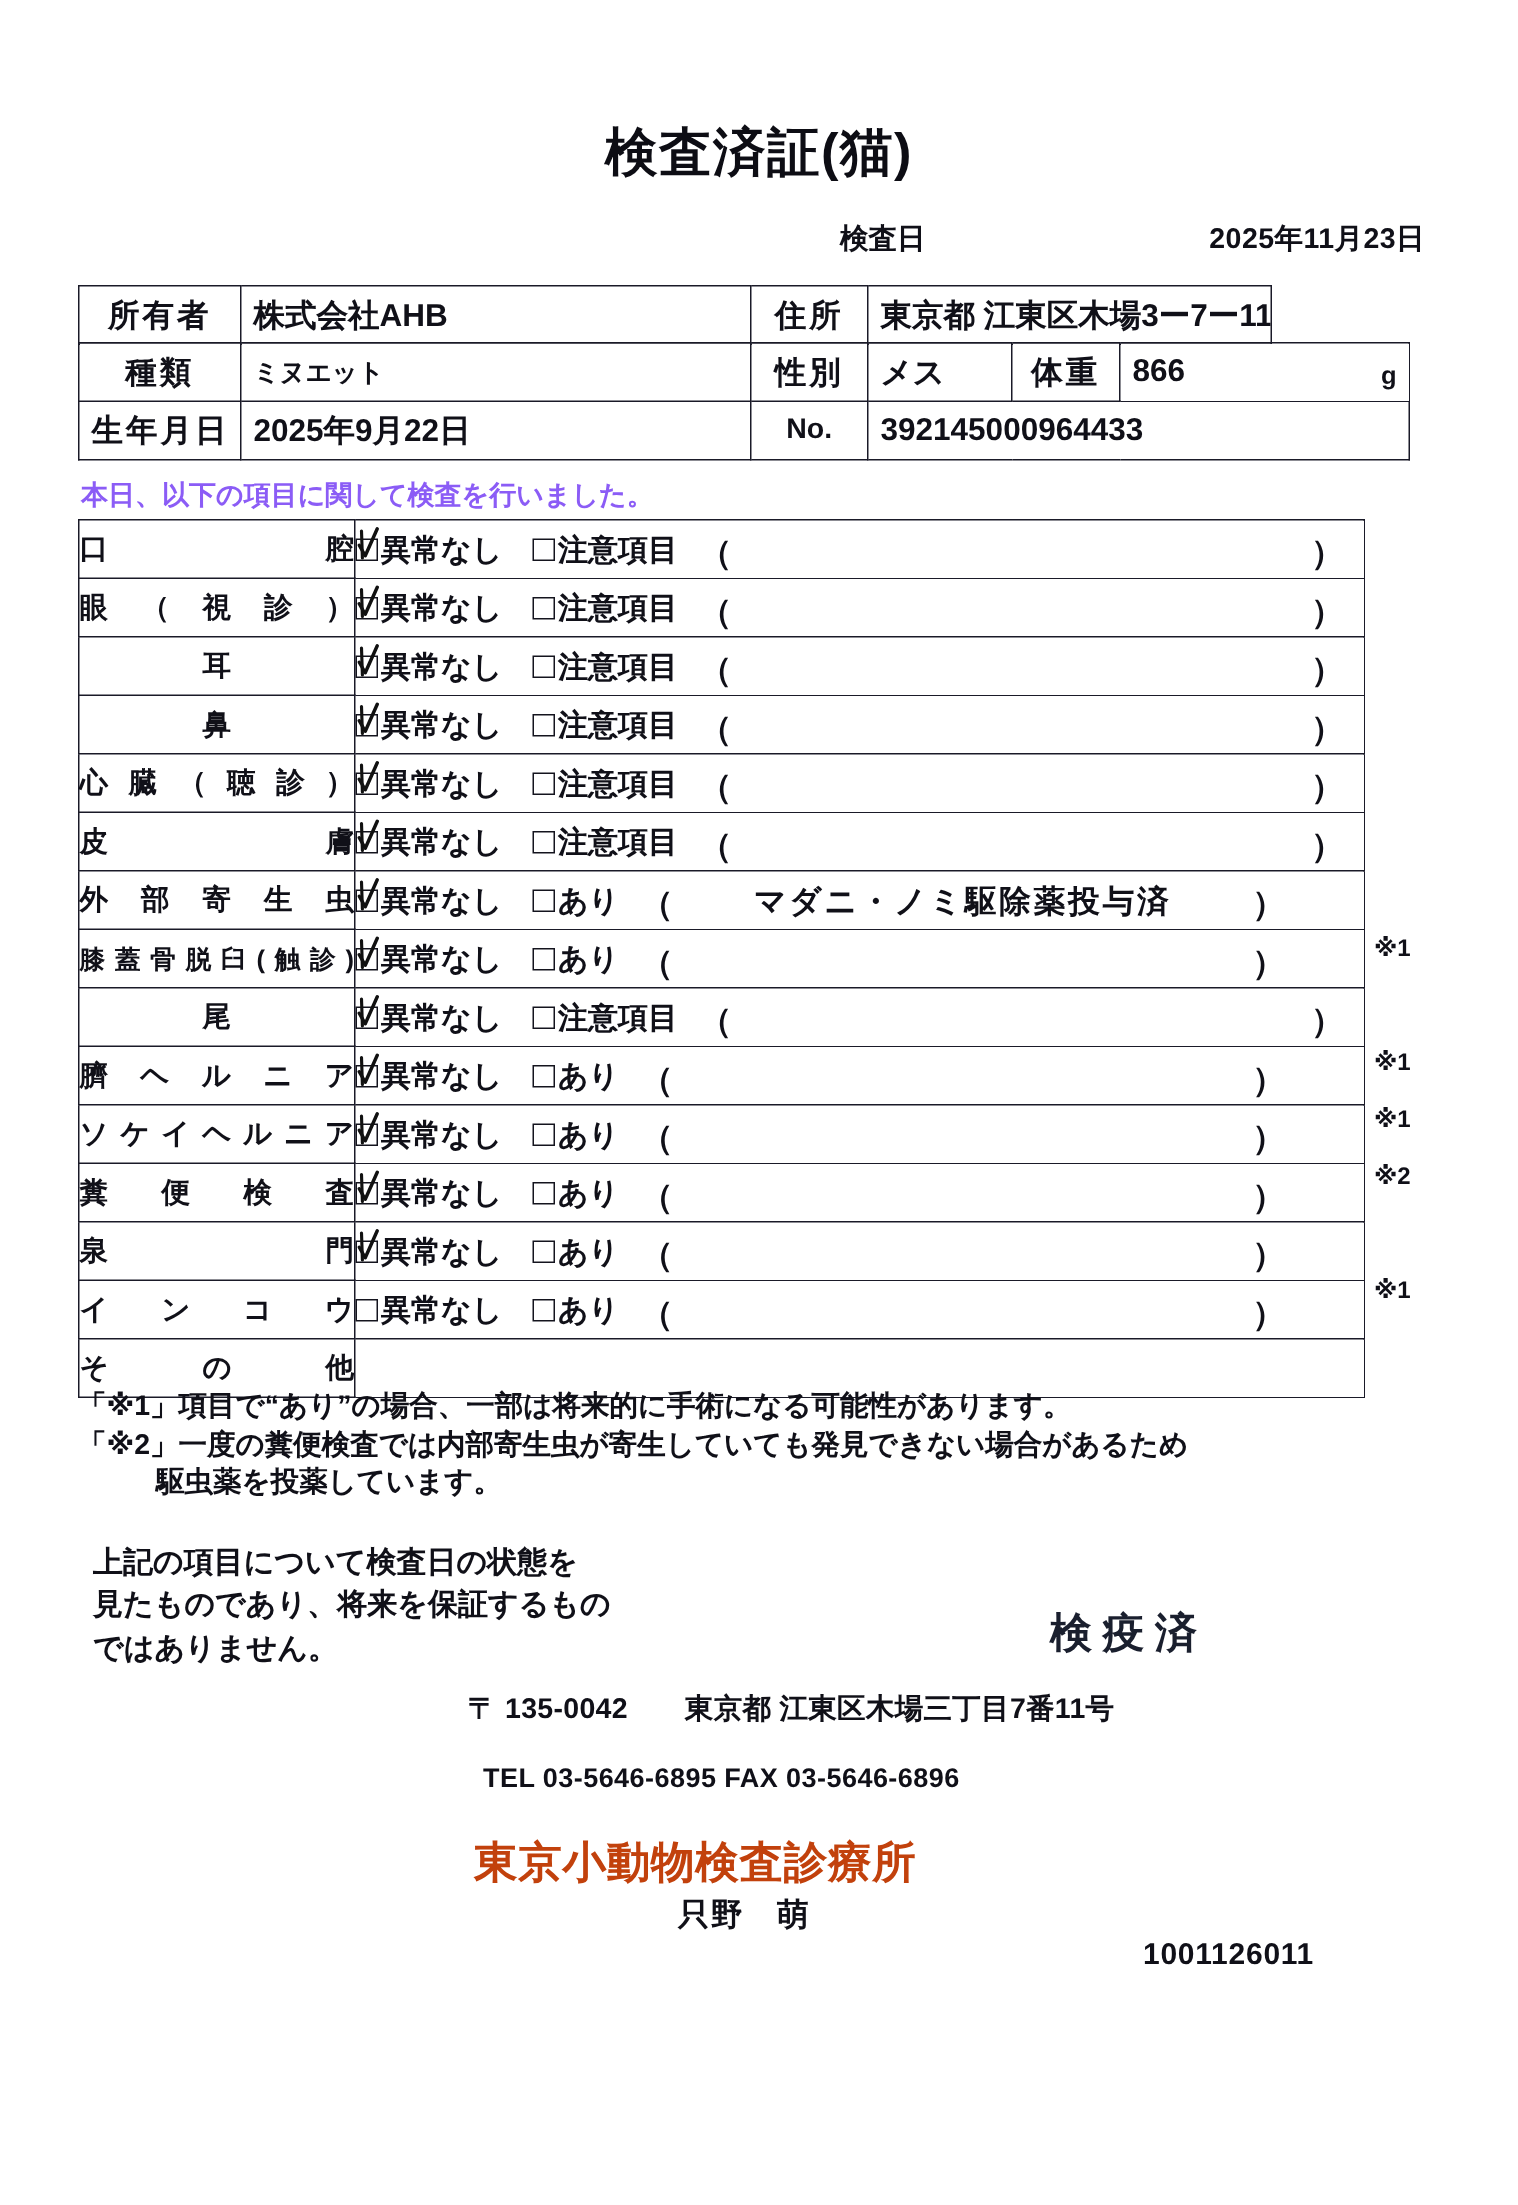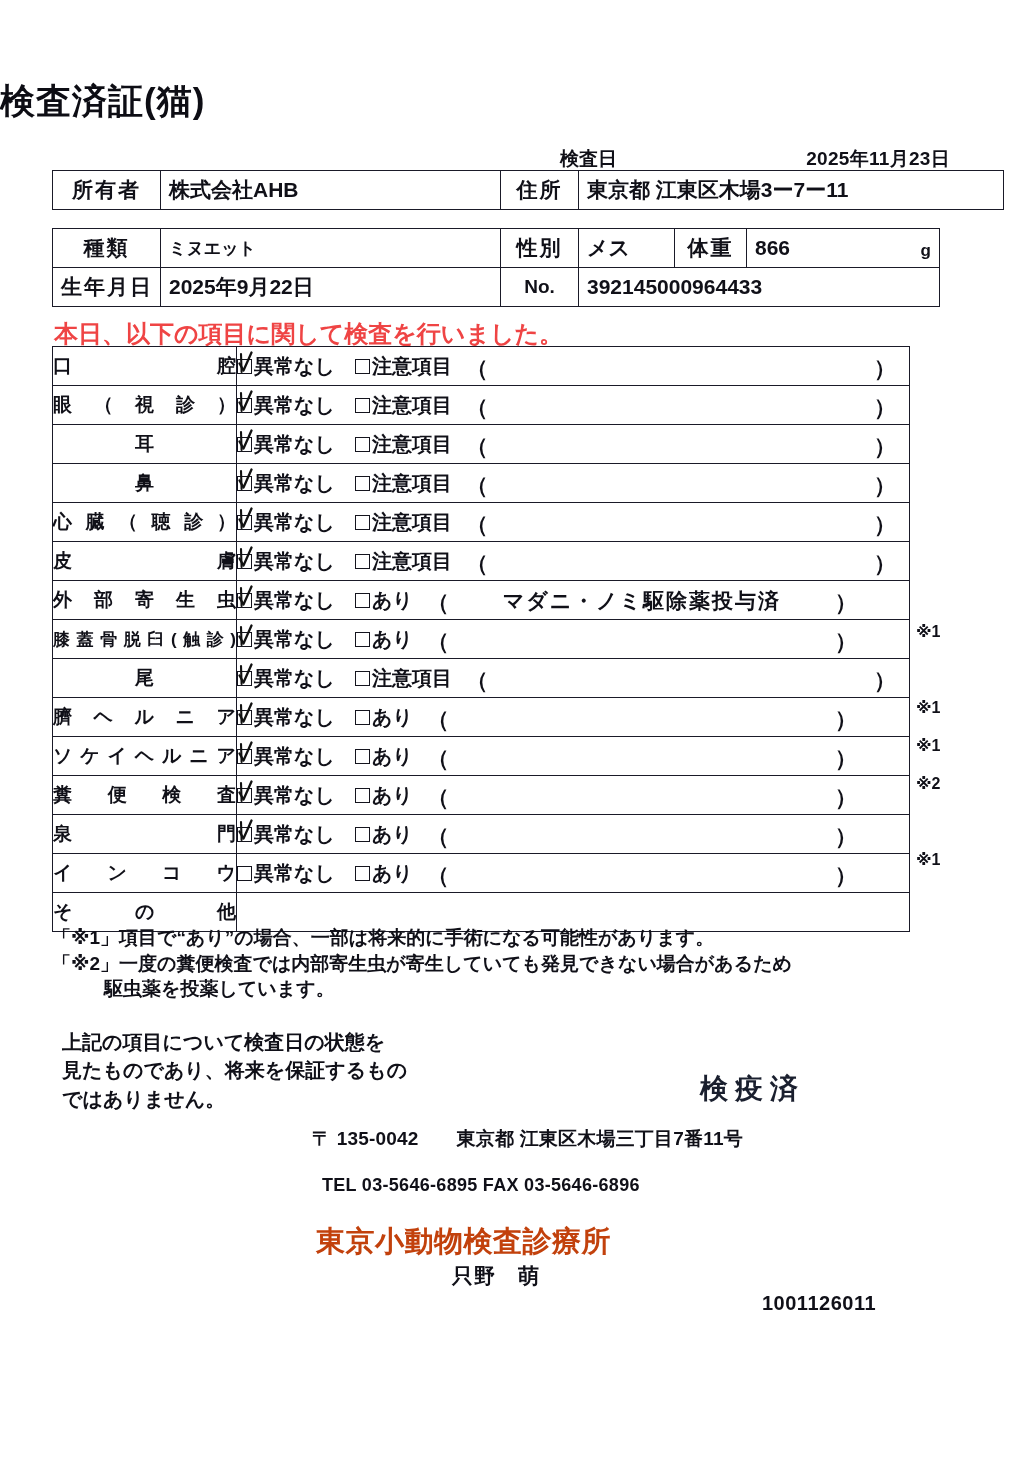--- a/index.html
+++ b/index.html
@@ -20,20 +20,21 @@
     overflow: hidden;
     box-sizing: border-box;
   }
 
   
   .doc-title {
     position: absolute;
     top: 78px;
     left: 0;
     width: 1012px;
+    text-align: center;
     font-size: 35px;
     font-weight: 700;
     letter-spacing: 1px;
     color: #0d0d14;
   }
 
   
   .date-row {
     position: absolute;
     top: 146px;
@@ -78,23 +79,23 @@
     font-weight: 700;
     letter-spacing: 2px;
   }
   .val {
     text-align: left;
     font-weight: 700;
   }
 
   
   #owner-table {
-    top: 170px;
+    top: 190px;
     left: 52px;
-    width: 952px;
+    width: 796px;
   }
   #owner-table td { height: 38px; }
 
   
   #animal-table {
     top: 228px;
     left: 52px;
     width: 888px;
   }
   #animal-table td { height: 38px; }
@@ -116,23 +117,23 @@
     font-size: 19px;
     letter-spacing: 0;
   }
   .breed-val { font-size: 17px; }
 
   
   .statement {
     position: absolute;
     top: 318px;
     left: 54px;
-    font-size: 24px;
-    font-weight: 700;
-    color: #ef4444;
+    font-size: 18px;
+    font-weight: 700;
+    color: #8b5cf6;
   }
 
   
   #exam-table {
     position: absolute;
     top: 346px;
     left: 52px;
     width: 858px;
     border-collapse: collapse;
     table-layout: fixed;

